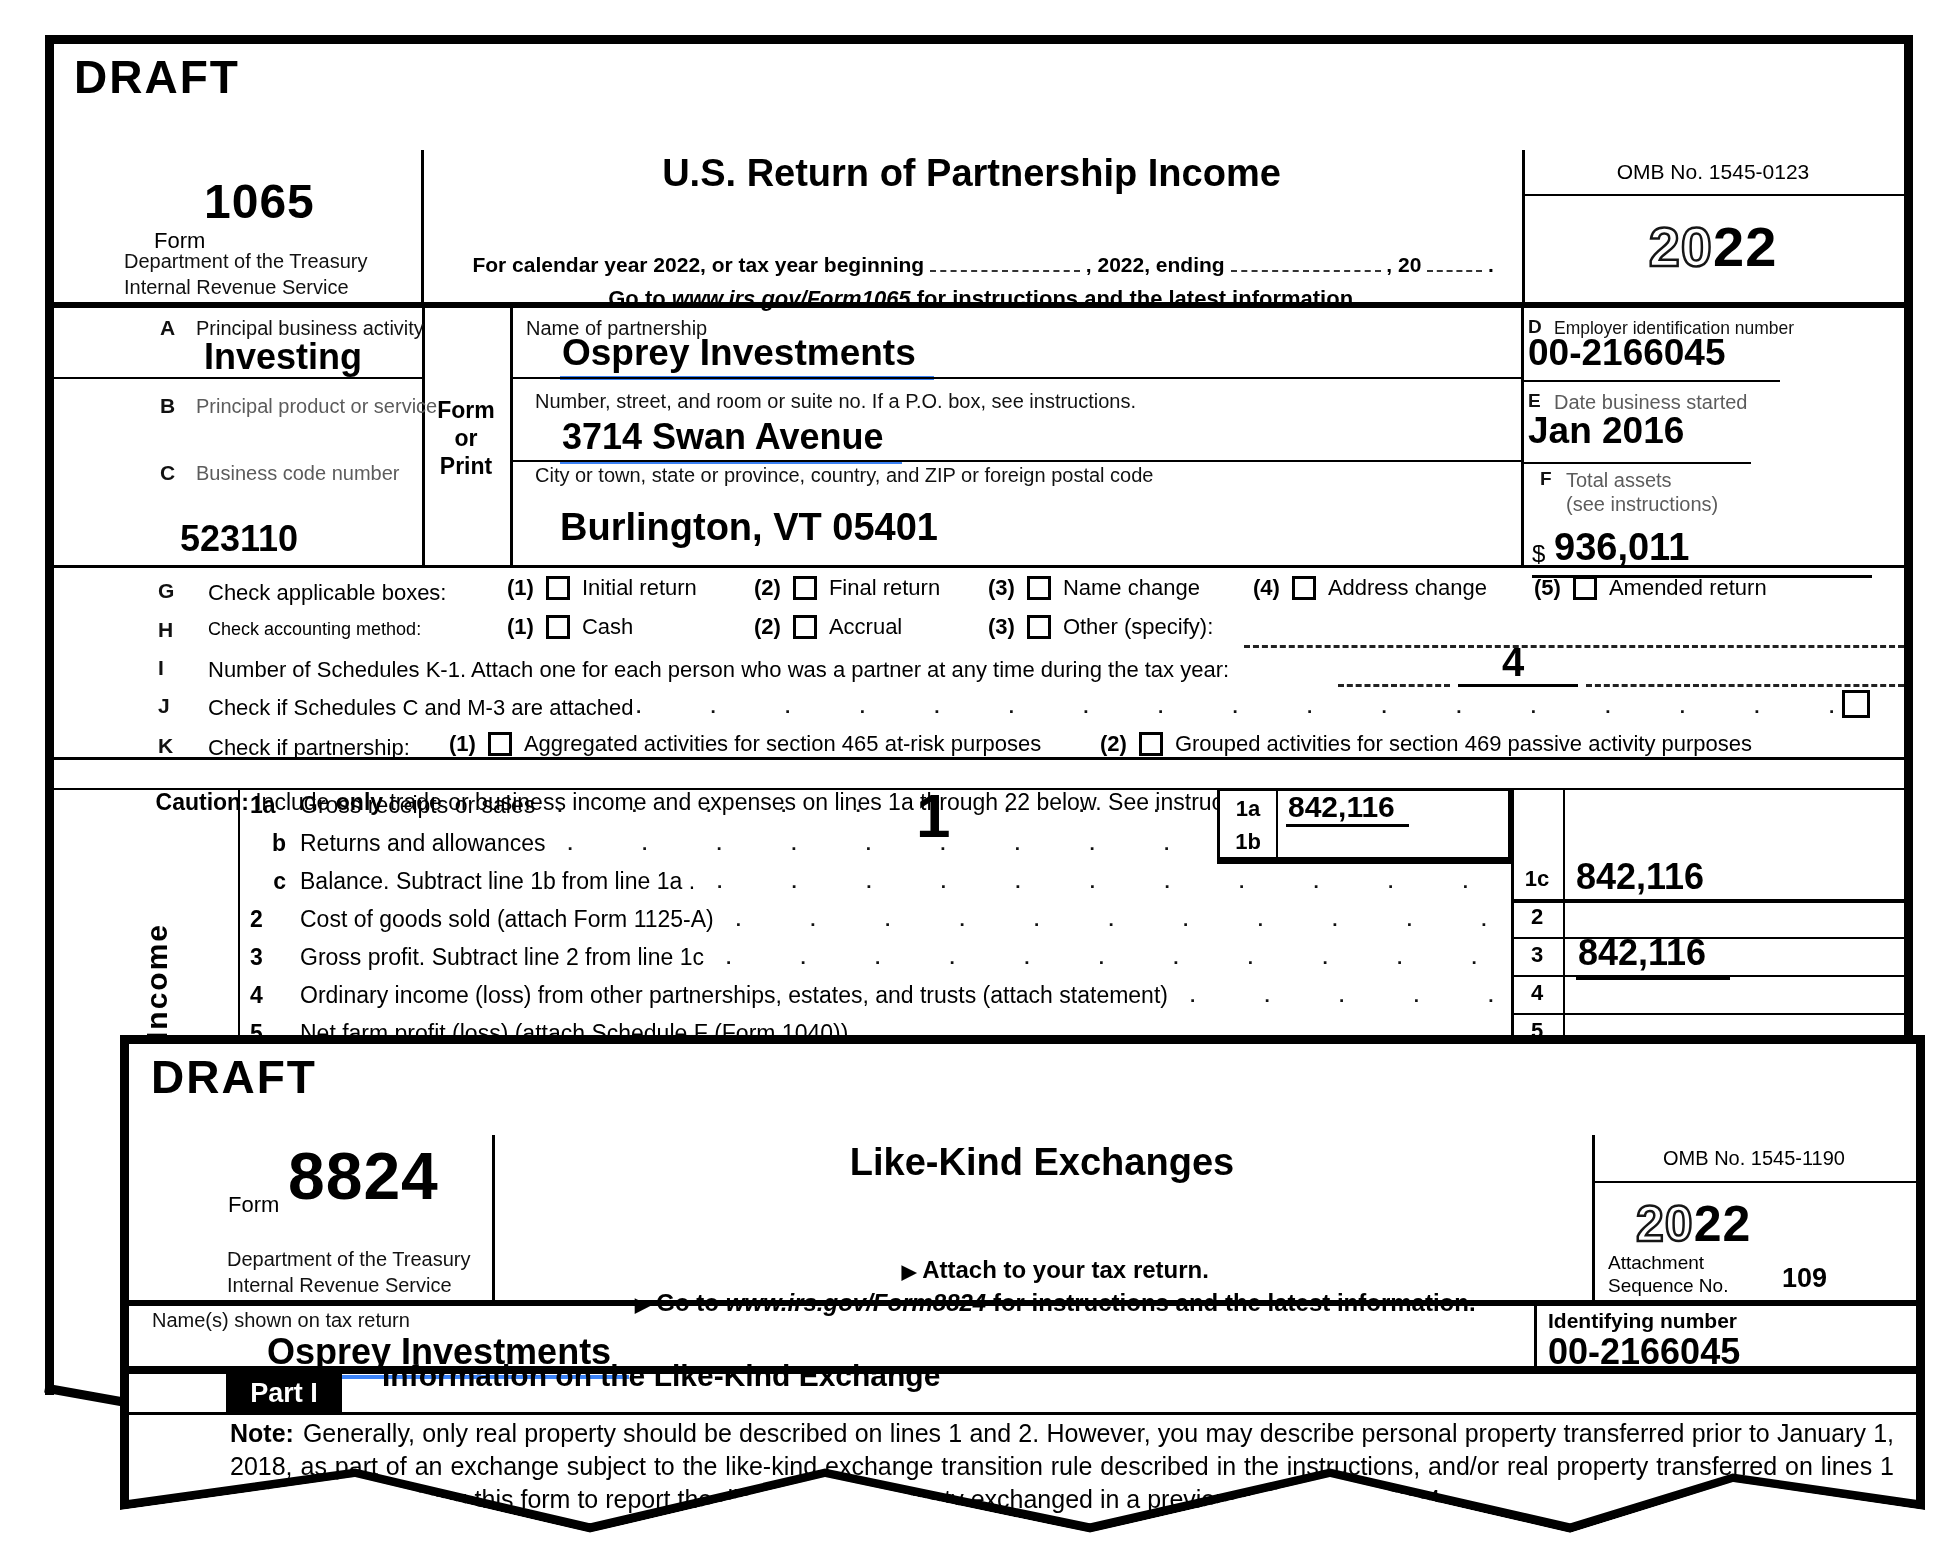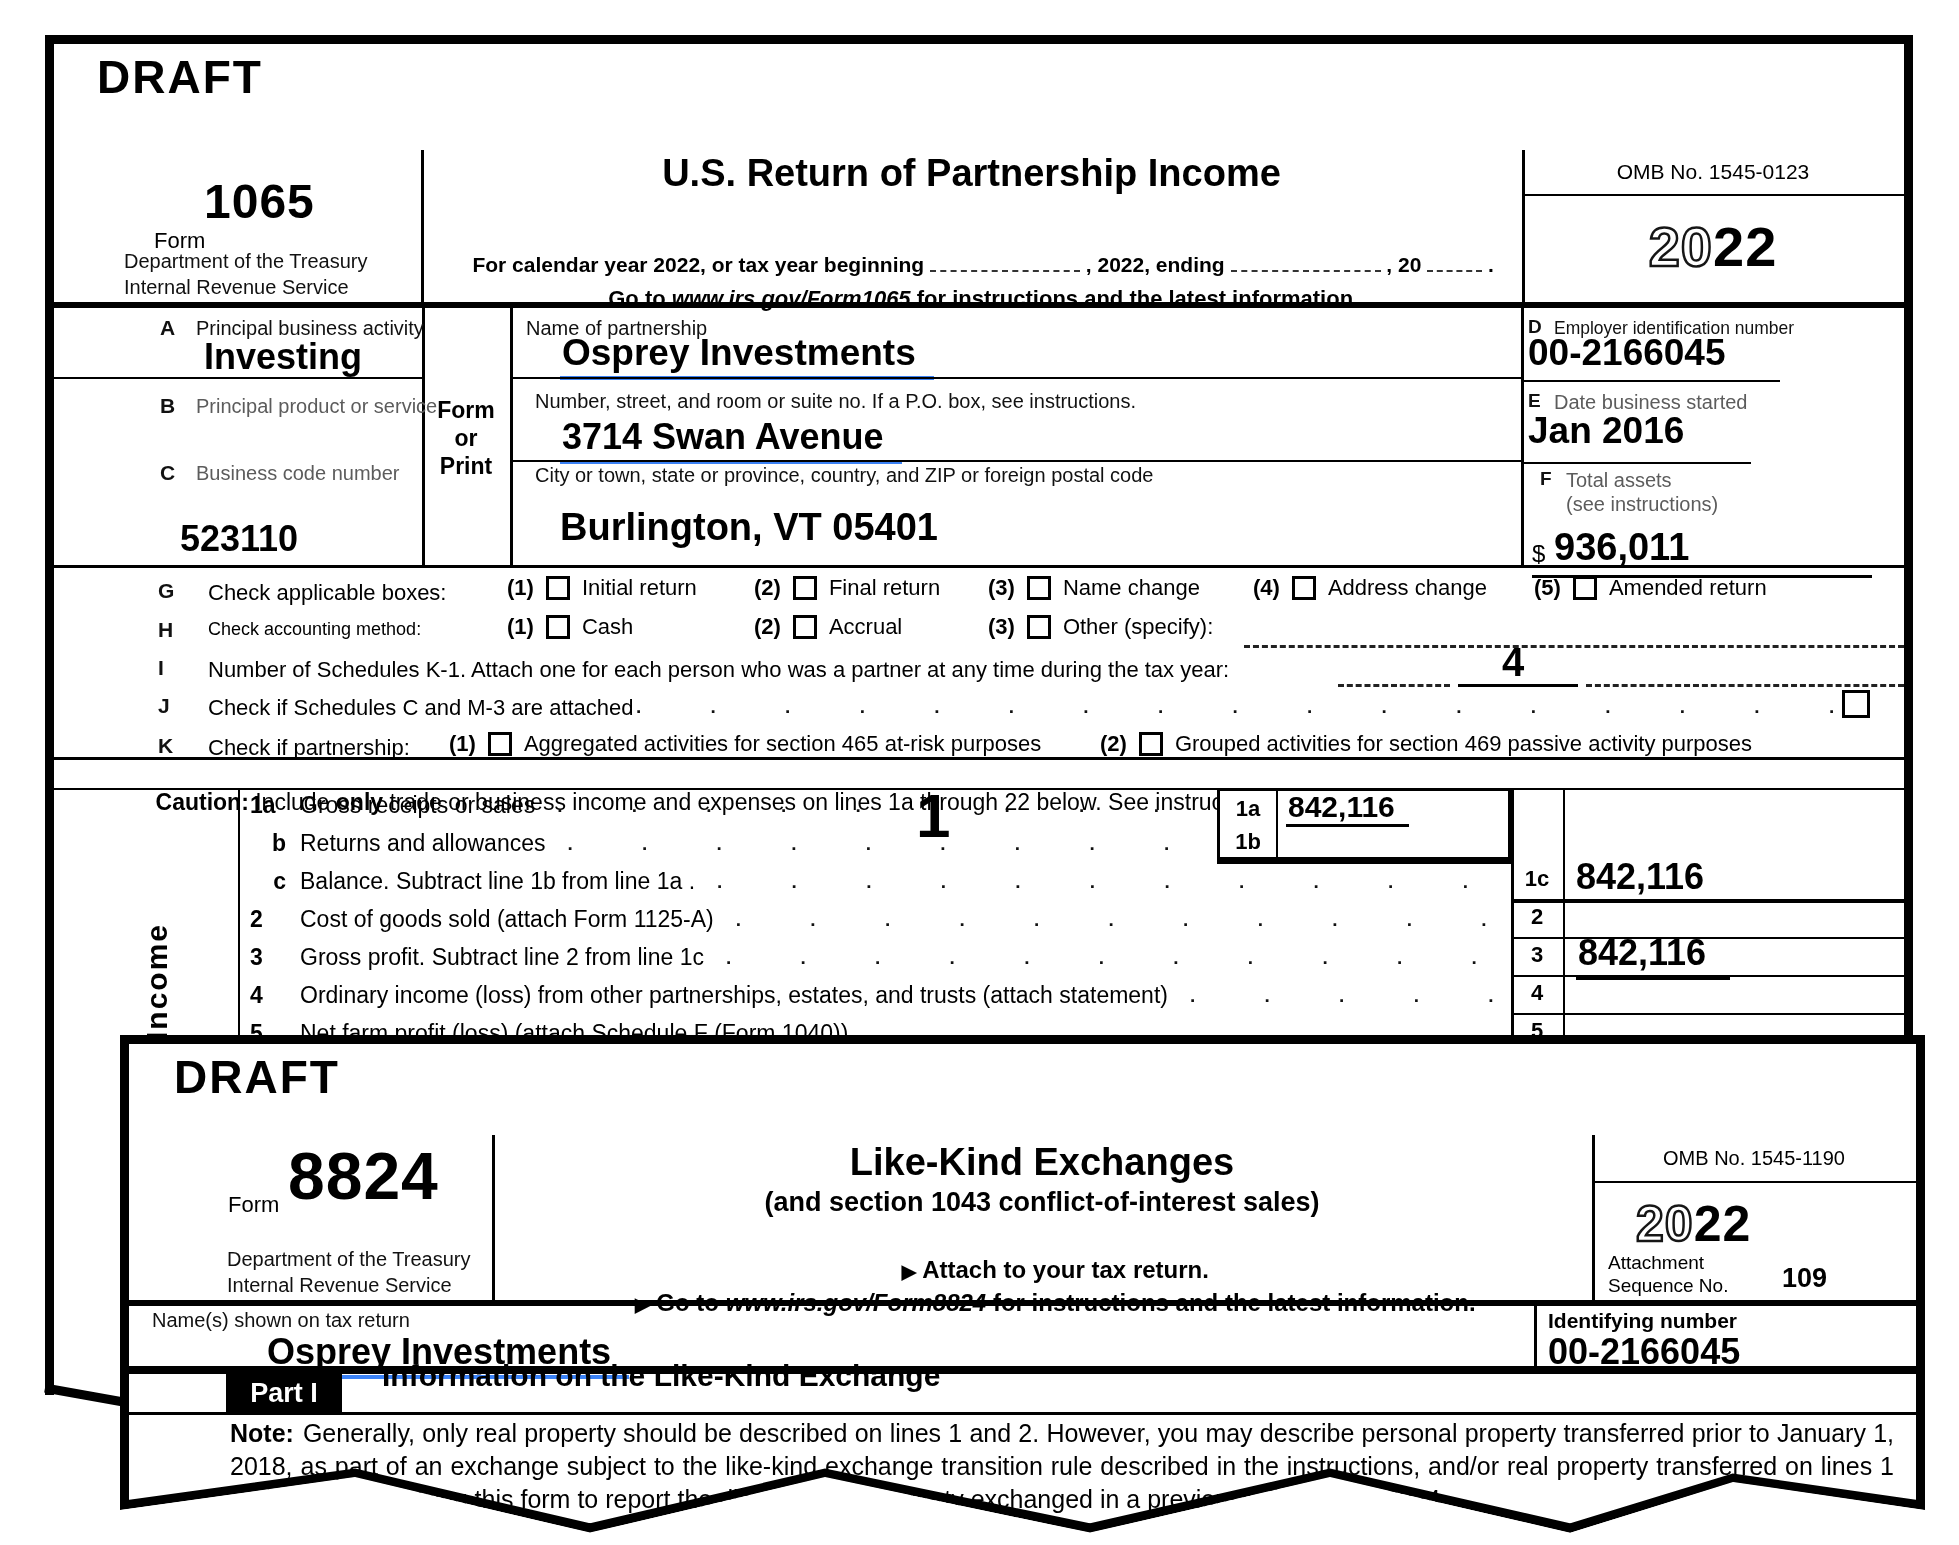--- a/index.html
+++ b/index.html
@@ -3,21 +3,21 @@
 <meta charset="utf-8">
 <style>
   html,body{margin:0;padding:0;background:#fff;}
   body{width:1959px;height:1545px;position:relative;font-family:"Liberation Sans",sans-serif;color:#000;overflow:hidden;}
   .abs{position:absolute;}
   .page{background:#fff;box-sizing:border-box;}
   #p1{left:45px;top:35px;width:1868px;height:1360px;border:9px solid #000;border-bottom:none;z-index:1;}
   #p2{left:120px;top:1035px;width:1805px;height:505px;z-index:3;
       clip-path:polygon(0 0,100% 0,100% 475px,1613px 447px,1450px 498px,1210px 442px,970px 498px,705px 442px,470px 498px,235px 442px,0 475px);}
   #corner-svg{left:38px;top:1378px;width:110px;height:34px;z-index:2;pointer-events:none;}
-  .draft{font-size:46px;font-weight:bold;letter-spacing:2px;margin-left:23px;}
+  .draft{font-size:46px;font-weight:bold;letter-spacing:2px;}
   .vline{background:#000;width:3px;}
   .hline{background:#000;height:2px;}
   .thick{height:6px;background:#000;}
   .lbl{font-size:20px;color:#111;}
   .lbl-lt{font-size:20px;color:#5c5c5c;}
   .ltr{font-weight:bold;font-size:21px;color:#111;}
   .val{font-weight:bold;color:#000;white-space:nowrap;}
   .uv{border-bottom:4px solid #3b82f6;padding:0 18px 2px 2px;}
   .cb{width:28px;height:28px;border:3px solid #000;background:#fff;display:inline-block;box-sizing:border-box;flex:none;}
   .cbs{width:24px;height:24px;border:3px solid #000;background:#fff;display:inline-block;box-sizing:border-box;flex:none;}
@@ -266,21 +266,20 @@
 
   <div class="abs draft" style="left:31px;top:15px;">DRAFT</div>
 
   <div class="abs" style="left:108px;top:157px;font-size:22px;">Form</div>
   <div class="abs" style="left:168px;top:103px;font-size:66px;font-weight:800;letter-spacing:1px;">8824</div>
   <div class="abs lbl" style="left:107px;top:213px;">Department of the Treasury</div>
   <div class="abs lbl" style="left:107px;top:239px;">Internal Revenue Service</div>
   <div class="abs vline" style="left:372px;top:100px;height:165px;"></div>
 
   <div class="abs ctr" style="left:372px;top:106px;width:1100px;font-size:38px;font-weight:bold;">Like-Kind Exchanges</div>
-  <div class="abs ctr" style="left:372px;top:152px;width:1100px;font-size:27px;font-weight:bold;">(and section 1043 conflict-of-interest sales)</div>
   <div class="abs ctr pre" style="left:372px;top:193px;width:1100px;font-size:24px;font-weight:bold;">
     <span style="font-size:19px;">▶</span><span> Attach to your tax return.</span>
   </div>
   <div class="abs ctr pre" style="left:372px;top:226px;width:1100px;font-size:24px;font-weight:bold;">
     <span style="font-size:19px;">▶</span><span> Go to </span><span style="font-style:italic;">www.irs.gov/Form8824</span><span> for instructions and the latest information.</span>
   </div>
 
   <div class="abs vline" style="left:1472px;top:100px;height:165px;"></div>
   <div class="abs ctr" style="left:1472px;top:112px;width:324px;font-size:20px;">OMB No. 1545-1190</div>
   <div class="abs hline" style="left:1472px;top:146px;width:324px;"></div>

